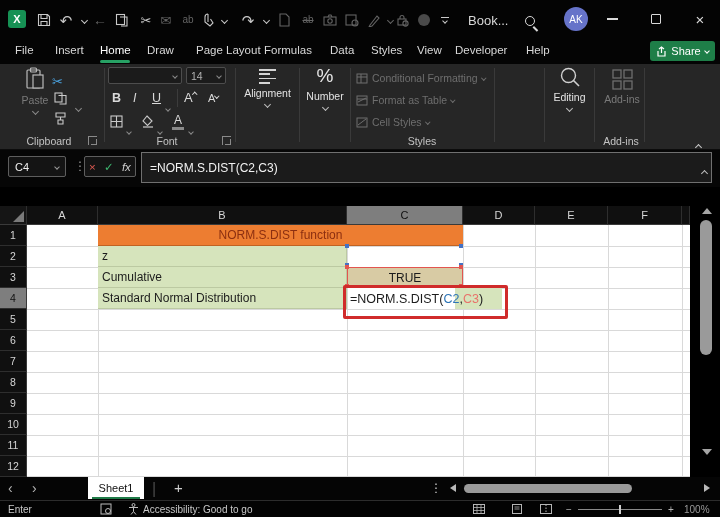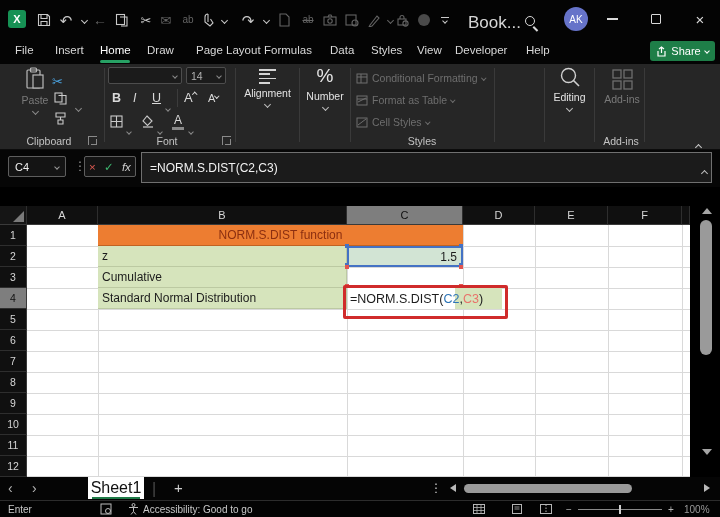--- a/index.html
+++ b/index.html
@@ -11,21 +11,21 @@
   
   .titlebar { position:absolute; left:0; top:0; width:720px; height:38px; background:#040404; }
   .qicon { position:absolute; top:11px; height:18px; min-width:16px; display:flex; align-items:center;
            justify-content:center; color:#c9c9c9; font-size:13px; line-height:1; }
   .qicon.dim { color:#646464; }
   .logo { position:absolute; left:8px; top:10px; width:18px; height:18px; background:#169154; border-radius:3px;
           color:#fff; font-size:11px; font-weight:bold; display:flex; align-items:center; justify-content:center; }
   .caret { display:inline-block; width:5px; height:5px; border-right:1.4px solid currentColor;
            border-bottom:1.4px solid currentColor; transform:rotate(45deg); }
   .caret.up { transform:rotate(-135deg); }
-  .tb-title { position:absolute; left:468px; top:13px; font-size:17px; color:#d7d7d7; }
+  .tb-title { position:absolute; left:468px; top:13px; font-size:13px; color:#d7d7d7; }
   .avatar { position:absolute; left:564px; top:7px; width:24px; height:24px; border-radius:50%;
             background:#6673C9; color:#fff; font-size:10px; display:flex; align-items:center; justify-content:center; }
   .winbtn { position:absolute; top:0; width:32px; height:38px; display:flex; align-items:center;
             justify-content:center; color:#d9d9d9; }
   .min-glyph { width:11px; height:1.5px; background:#d9d9d9; }
   .max-glyph { width:10px; height:10px; border:1.2px solid #d9d9d9; border-radius:1px; }
   .search-glyph { width:10px; height:10px; border:1.5px solid #d9d9d9; border-radius:50%; position:relative; }
   .search-glyph::after { content:""; position:absolute; left:8px; top:9px; width:6px; height:1.5px;
             background:#d9d9d9; transform:rotate(45deg); transform-origin:0 0; }
 
@@ -79,21 +79,21 @@
   .handle { position:absolute; width:4px; height:4px; }
 
   
   .tri { width:0; height:0; position:absolute; }
   .vthumb { position:absolute; left:700px; width:12px; border-radius:6px; background:#9a9a9a; }
   .hthumb { position:absolute; height:9px; border-radius:5px; background:#9a9a9a; }
 
   
   .tabbar { position:absolute; left:0; top:477px; width:720px; height:23px; background:#050505; }
   .sheettab { position:absolute; left:88px; top:0; width:56px; height:22px; background:#fff; color:#111;
-              font-size:16px; display:flex; align-items:center; justify-content:center; }
+              font-size:11px; display:flex; align-items:center; justify-content:center; }
   .sheettab::after { content:""; position:absolute; left:4px; right:4px; bottom:0; height:2.5px; background:#1e7a47; }
 
   
   .statusbar { position:absolute; left:0; top:500px; width:720px; height:17px; background:#030303;
                border-top:1px solid #2c2c2c; font-size:10px; color:#c9c9c9; }
   svg { display:block; }
 </style>
 </head>
 <body>
 
@@ -412,26 +412,26 @@
     <div class="hline" style="top:227px"></div>
       <div class="hline" style="top:248px"></div>
     <div class="hline" style="top:269px"></div>
       <div class="hline" style="top:289px"></div>
 
     <div class="cell" style="left:98px;top:38px;width:365px;background:#ED7D31;justify-content:center;font-weight:normal;color:#8C2F10;border-bottom:1px solid #c06322">NORM.S.DIST function</div>
     <div class="cell" style="left:98px;top:59px;width:249px;background:#D6E4BC;padding-left:4px;border-bottom:1px solid #bcc9a2;border-right:1px solid #bcc9a2">z</div>
     <div class="cell" style="left:98px;top:101px;width:249px;background:#D6E4BC;padding-left:4px;border-bottom:1px solid #bcc9a2;border-right:1px solid #bcc9a2">Standard Normal Distribution</div>
     <div class="cell" style="left:98px;top:80px;width:249px;background:#D6E4BC;padding-left:4px;border-bottom:1px solid #bcc9a2;border-right:1px solid #bcc9a2">Cumulative</div>
 
-    <div class="cell" style="left:347px;top:59px;width:116px;background:#D2E4D4;border:2px solid #4472C4;justify-content:flex-end;padding-right:4px">1.5</div>
     <span class="handle" style="left:345px;top:57px;background:#4472C4"></span>
     <span class="handle" style="left:459px;top:57px;background:#4472C4"></span>
     <span class="handle" style="left:345px;top:76px;background:#4472C4"></span>
     <span class="handle" style="left:459px;top:76px;background:#4472C4"></span>
 
+    <div class="cell" style="left:347px;top:80px;width:116px;background:#D8CBA4;border:1.5px solid #E2554F;justify-content:center">TRUE</div>
     <span class="handle" style="left:345px;top:78px;background:#E2554F"></span>
     <span class="handle" style="left:459px;top:78px;background:#E2554F"></span>
     <span class="handle" style="left:345px;top:97px;background:#E2554F"></span>
     <span class="handle" style="left:459px;top:97px;background:#E2554F"></span>
 
     <div class="cell" style="left:455px;top:101px;width:47px;background:#D6E4BC"></div>
     <div class="cell" style="left:348px;top:101px;width:107px;background:#fff;padding-left:2px;font-size:12.5px">
       <span>=NORM.S.DIST(</span>
         <span style="color:#2E75B6">C2</span>
         <span>,</span>

